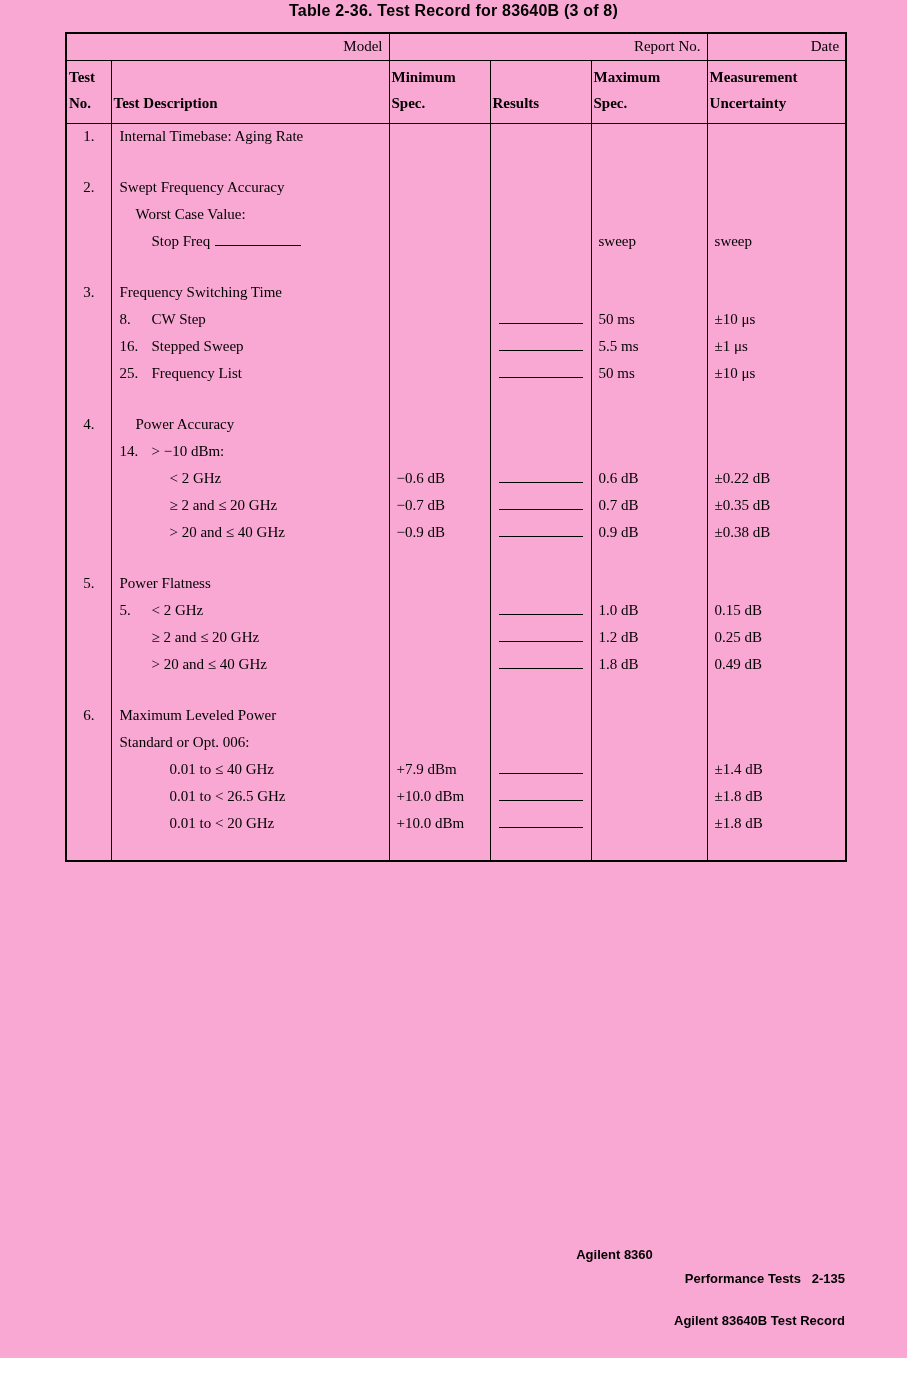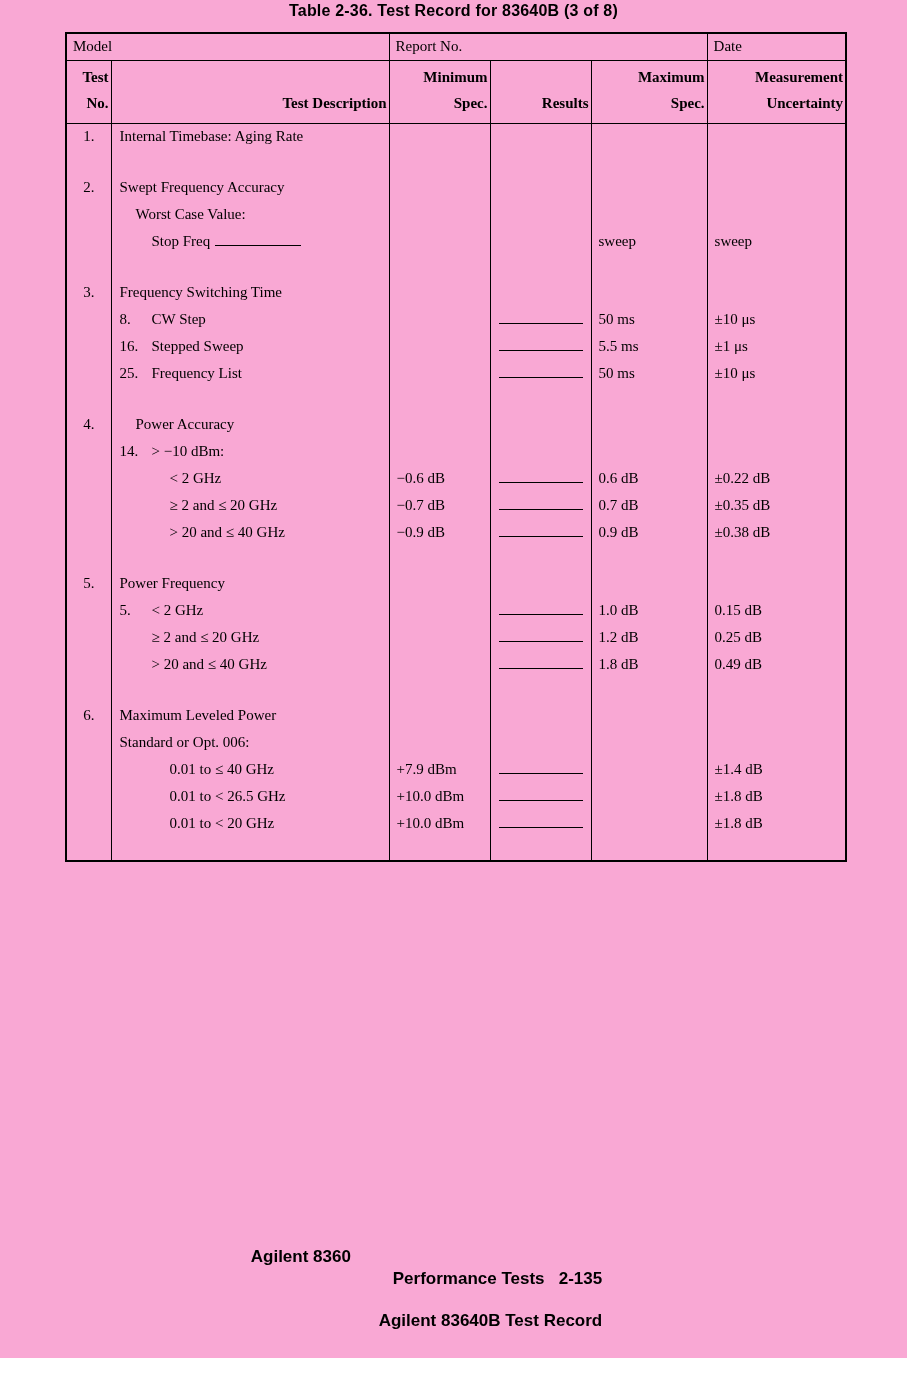--- a/index.html
+++ b/index.html
@@ -30,30 +30,30 @@
     top: 32px;
     left: 65px;
     width: 780px;
     border-collapse: collapse;
     table-layout: fixed;
     border: 2px solid #000;
     font-size: 15px;
   }
   .info-row th {
     font-weight: normal;
-    text-align: left;
+    text-align: right;
     padding: 3px 6px;
     height: 27px;
     border-bottom: 1px solid #000;
     font-size: 15px;
   }
   .info-row th + th { border-left: 1px solid #000; }
   .colhead-row th {
     font-weight: bold;
-    text-align: right;
+    text-align: left;
     vertical-align: bottom;
     padding: 3px 2px 7px 2px;
     height: 55px;
     border-bottom: 1px solid #000;
     white-space: pre-line;
     font-size: 15px;
     line-height: 26px;
   }
   .colhead-row th + th { border-left: 1px solid #000; }
   tbody td {
@@ -83,25 +83,25 @@
     height: 12px;
     margin-left: 5px;
     border-bottom: 1.4px solid #000;
   }
   .footer {
     position: absolute;
     left: 8px;
     right: 62px;
     bottom: 6px;
     display: flex;
-    justify-content: center;
+    justify-content: flex-end;
     align-items: flex-start;
     font-family: "Liberation Sans", sans-serif;
     font-weight: bold;
-    font-size: 17px;
+    font-size: 13px;
   }
   .footer-right { text-align: right; line-height: 21px; white-space: pre; }
 </style>
 </head>
 <body>
 
 <div class="page">
 
   <h1 class="doc-title">Table 2-36. Test Record for 83640B (3 of 8)</h1>
 
@@ -265,21 +265,21 @@
         <tr class="pad-row">
     <td class="c-no"><span class="no-text"></span></td>
     <td class="c-desc" style="padding-left: 8px;"><span class="desc-text"></span></td>
     <td class="c-min"></td>
     <td class="c-res"></td>
     <td class="c-max"></td>
     <td class="c-unc"></td>
   </tr>
         <tr>
     <td class="c-no"><span class="no-text">5.</span></td>
-    <td class="c-desc" style="padding-left: 8px;"><span class="desc-text">Power Frequency</span></td>
+    <td class="c-desc" style="padding-left: 8px;"><span class="desc-text">Power Flatness</span></td>
     <td class="c-min"></td>
     <td class="c-res"></td>
     <td class="c-max"></td>
     <td class="c-unc"></td>
   </tr>
         <tr>
     <td class="c-no"><span class="no-text"></span></td>
     <td class="c-desc" style="padding-left: 8px;"><span class="subno">5.</span><span class="desc-text">&lt; 2 GHz</span></td>
     <td class="c-min"></td>
     <td class="c-res"><span class="blank-line"></span></td>

